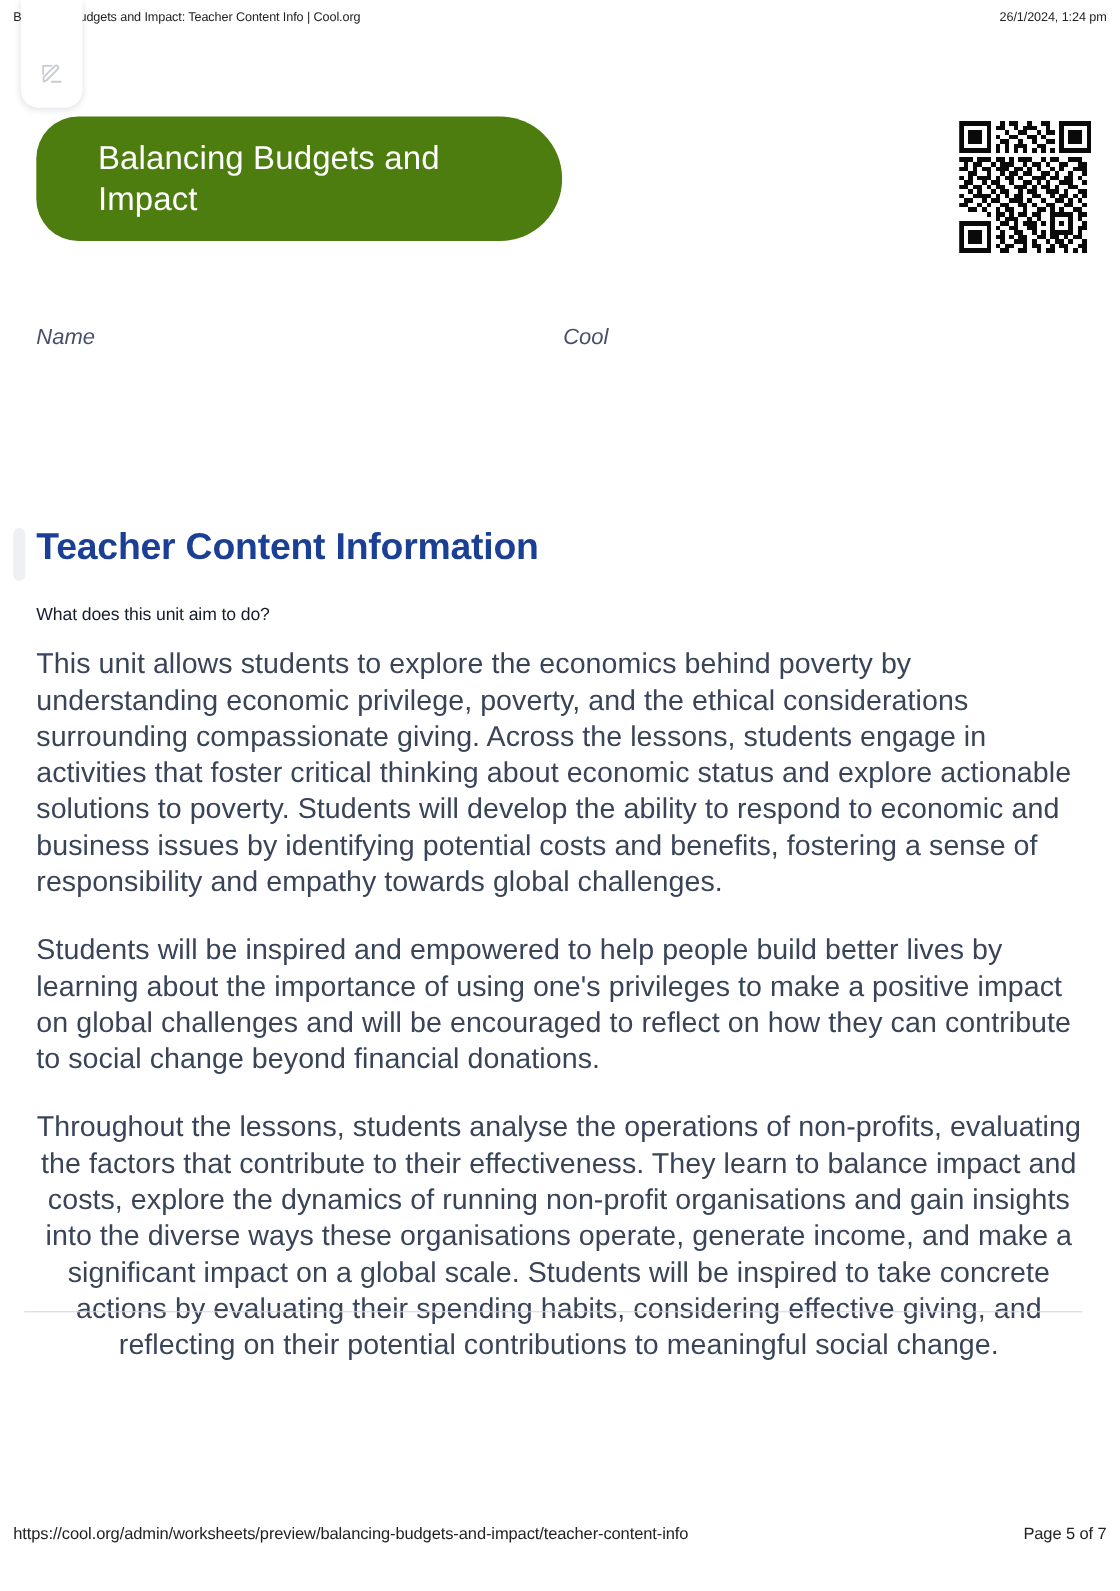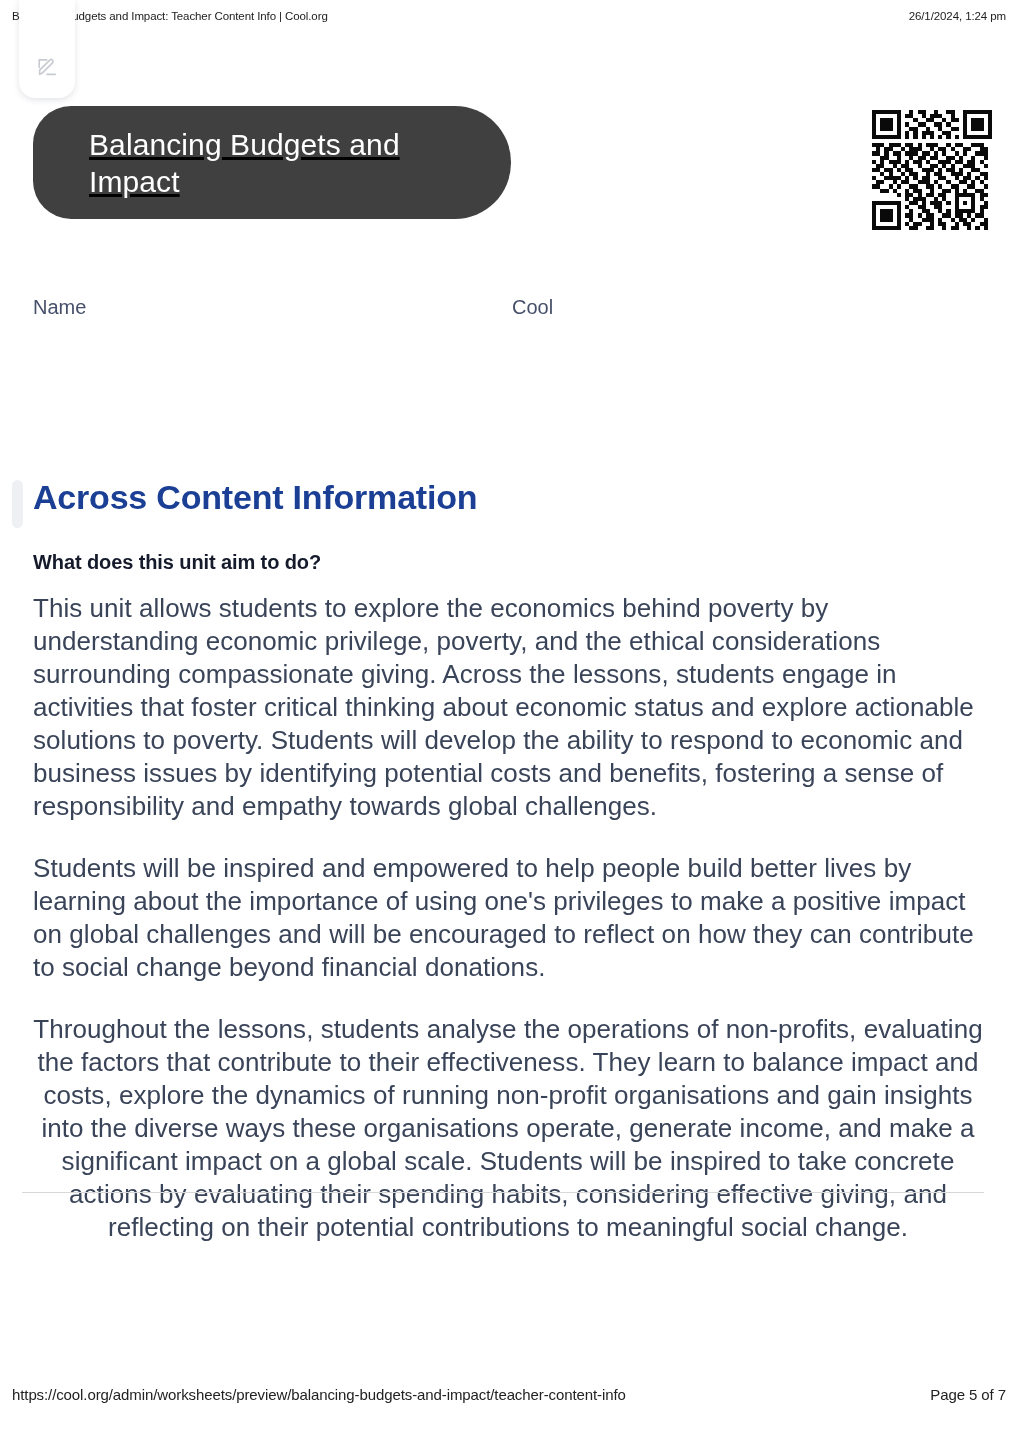--- a/index.html
+++ b/index.html
@@ -52,28 +52,27 @@
   }
   .edit-card svg { display: block; }
 
   
   .title-banner {
     position: absolute;
     left: 33px;
     top: 106px;
     width: 478px;
     height: 113px;
-    background: #404040;
+    background: #4d7c0f;
     border-radius: 38px 56px 56px 38px;
     z-index: 3;
     display: flex;
     align-items: center;
     box-sizing: border-box;
     padding: 0 58px 0 56px;
-    text-decoration: underline;
   }
   .title-banner-text {
     color: #ffffff;
     font-size: 30px;
     line-height: 37px;
     font-weight: 400;
     letter-spacing: 0.1px;
   }
 
   
@@ -86,20 +85,21 @@
   }
   .qr-wrap svg { display: block; width: 120px; height: 120px; }
 
   
   .field-row {
     position: absolute;
     left: 33px;
     top: 296px;
     width: 940px;
     height: 30px;
+    font-style: italic;
   }
   .field-label {
     position: absolute;
     font-size: 20px;
     color: #47506a;
     font-weight: 400;
   }
   .field-name  { left: 0px; }
   .field-class { left: 479px; }
 
@@ -131,22 +131,22 @@
   }
 
   
   .content {
     position: absolute;
     left: 33px;
     top: 551px;
     width: 950px;
   }
   .sub-head {
-    font-size: 20px;
-    font-weight: bold;
+    font-size: 16px;
+    font-weight: normal;
     color: #161b2c;
     margin: 0 0 18px 0;
     letter-spacing: -0.1px;
   }
   .para {
     font-size: 26px;
     line-height: 33px;
     color: #3a4459;
     margin: 0 0 29px 0;
     letter-spacing: 0.05px;
@@ -437,21 +437,21 @@
   </svg>
 </div>
 
 <div class="field-row">
   <span class="field-label field-name">Name</span>
   <span class="field-label field-class">Cool</span>
 </div>
 
 <div class="section-head">
   <div class="accent-bar"></div>
-  <div class="section-title">Across Content Information</div>
+  <div class="section-title">Teacher Content Information</div>
 </div>
 
 <div class="content">
   <h2 class="sub-head">What does this unit aim to do?</h2>
   <p class="para">This unit allows students to explore the economics behind poverty by understanding economic privilege, poverty, and the ethical considerations surrounding compassionate giving. Across the lessons, students engage in activities that foster critical thinking about economic status and explore actionable solutions to poverty. Students will develop the ability to respond to economic and business issues by identifying potential costs and benefits, fostering a sense of responsibility and empathy towards global challenges.</p>
   <p class="para">Students will be inspired and empowered to help people build better lives by learning about the importance of using one's privileges to make a positive impact on global challenges and will be encouraged to reflect on how they can contribute to social change beyond financial donations.</p>
   <p class="para">Throughout the lessons, students analyse the operations of non-profits, evaluating the factors that contribute to their effectiveness. They learn to balance impact and costs, explore the dynamics of running non-profit organisations and gain insights into the diverse ways these organisations operate, generate income, and make a significant impact on a global scale. Students will be inspired to take concrete actions by evaluating their spending habits, considering effective giving, and reflecting on their potential contributions to meaningful social change.</p>
 </div>
 
 <div class="page-break-rule"></div>

